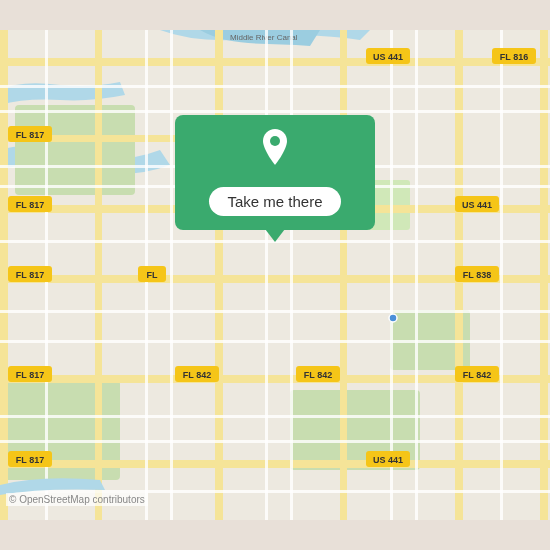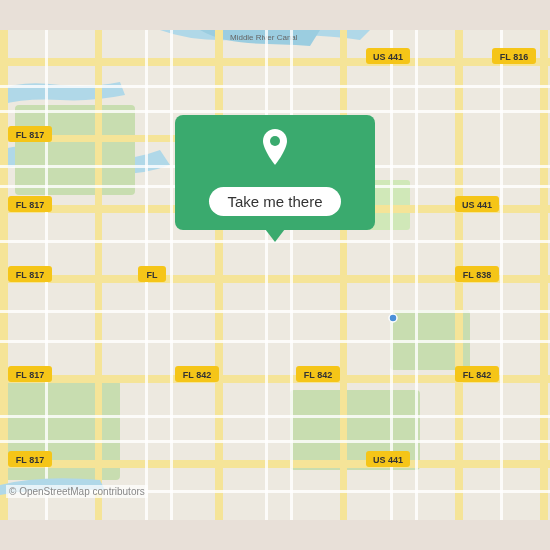--- a/index.html
+++ b/index.html
@@ -88,21 +88,21 @@
       display: flex;
       align-items: center;
       justify-content: space-between;
       padding: 0 12px;
     }
 
     #attribution {
       font-size: 10px;
       color: #888;
       position: absolute;
-      bottom: 52px;
+      bottom: 44px;
       left: 6px;
       background: rgba(255,255,255,0.7);
       padding: 1px 3px;
       border-radius: 0;
     }
 
     #location-name {
       font-size: 15px;
       font-weight: 500;
       color: #333;

